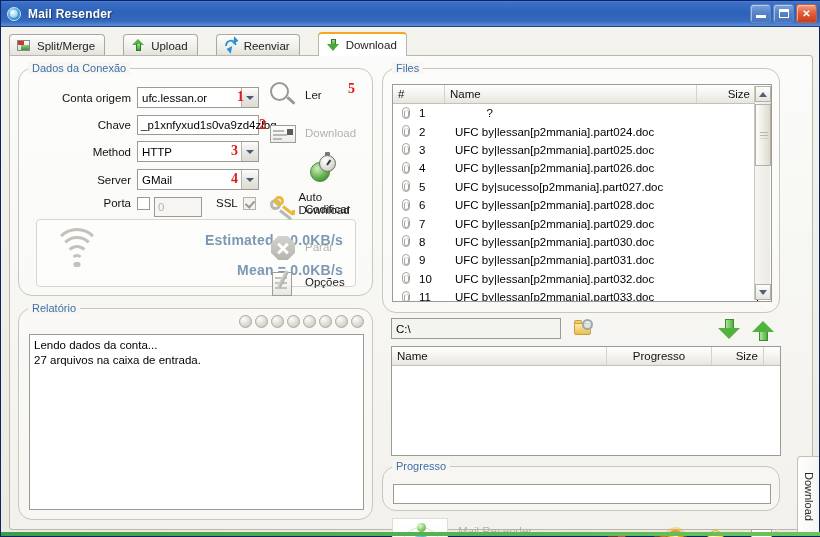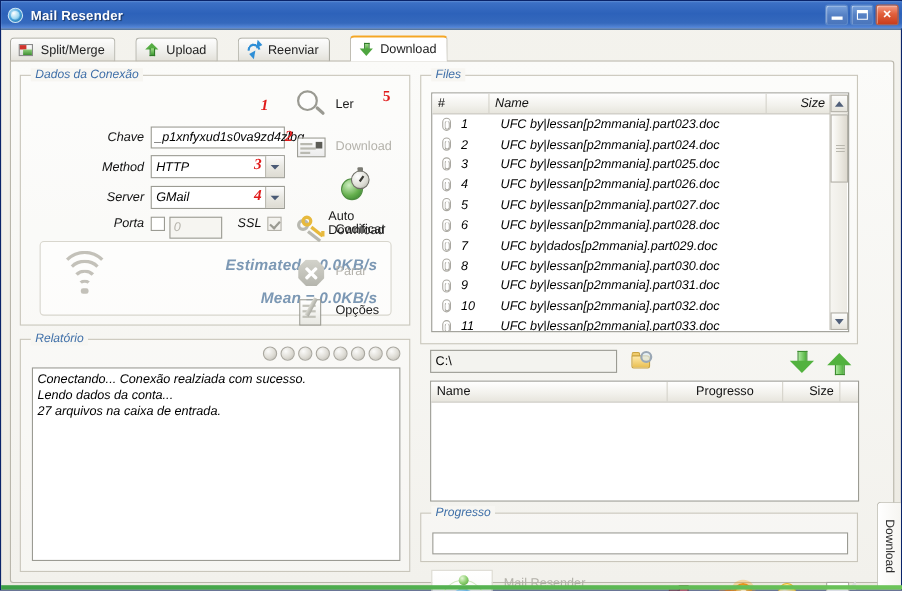--- a/index.html
+++ b/index.html
@@ -153,23 +153,22 @@
     position:absolute; left: 8px; top: 54px; width: 804px; height: 475px;
     background: linear-gradient(180deg,#fbfbf9 0%,#f2f1ec 100%);
     border: 1px solid #b9b6ab;
     border-radius: 0 3px 3px 3px;
   }
 
   
   .group {
     position:absolute;
     border: 1px solid #c9c6bb;
-    border-radius: 0;
+    border-radius: 14px;
     background: rgba(255,255,255,.35);
-    font-style: italic;
   }
   .group > .legend {
     position:absolute; top:-7px; left:9px;
     background: #f7f6f2;
     padding: 0 4px;
     font-size: 11px; color:#3f6fa8;
   }
 
   
   #grp-conexao { left: 8px; top: 12px; width: 355px; height: 228px; }
@@ -625,20 +624,32 @@
       </span>
       <span>Download</span>
     </div>
   </div>
 
   <div class="content">
 
     <div class="group" id="grp-conexao">
       <div class="legend">Dados da Conexão</div>
 
+      <div class="row" style="left:0; top:18px; width:250px;">
+        <div class="lbl" style="width:112px;">Conta origem</div>
+        <div class="combo" style="width:122px; margin-left:6px;">
+          <div class="val">
+            <span>ufc.lessan.or</span>
+              <span class="caret"></span>
+          </div>
+          <div class="btn">
+              <span class="chev"></span>
+            </div>
+        </div>
+      </div>
       <div class="redno" style="left:218px; top:21px;">1</div>
 
       <div class="row" style="left:0; top:46px; width:250px;">
         <div class="lbl" style="width:112px;">Chave</div>
         <div class="txtbox" style="width:122px; margin-left:6px;">
           <span>_p1xnfyxud1s0va9zd4zlbq</span>
         </div>
       </div>
       <div class="redno" style="left:240px; top:49px;">2</div>
 
@@ -761,21 +772,20 @@
           <span class="dot"></span>
           <span class="dot"></span>
           <span class="dot"></span>
           <span class="dot"></span>
           <span class="dot"></span>
           <span class="dot"></span>
           <span class="dot"></span>
           <span class="dot"></span>
         </div>
       <div class="logbox" id="report-log">
-          <div>Conectando... Conexão realziada com sucesso.</div>
           <div>Lendo dados da conta...</div>
           <div>27 arquivos na caixa de entrada.</div>
         </div>
     </div>
 
     <div class="group" id="grp-files">
       <div class="legend">Files</div>
       <div class="filelist">
         <div class="listhdr">
           <div class="cell" style="width:52px;">#</div>
@@ -784,21 +794,20 @@
           <div style="width:16px;"></div>
         </div>
         <div id="files-rows" style="position:relative;">
             <div class="frow">
               <div class="c-clip">
                 <span class="clip">
                   <i></i>
                 </span>
               </div>
               <div class="c-num">1</div>
-              <div class="c-name">UFC by|lessan[p2mmania].part023.doc</div>
               <div class="c-size">?</div>
             </div>
             <div class="frow">
               <div class="c-clip">
                 <span class="clip">
                   <i></i>
                 </span>
               </div>
               <div class="c-num">2</div>
               <div class="c-name">UFC by|lessan[p2mmania].part024.doc</div>
@@ -824,41 +833,41 @@
               <div class="c-name">UFC by|lessan[p2mmania].part026.doc</div>
               <div class="c-size">?</div>
             </div>
             <div class="frow">
               <div class="c-clip">
                 <span class="clip">
                   <i></i>
                 </span>
               </div>
               <div class="c-num">5</div>
-              <div class="c-name">UFC by|lessan[p2mmania].part027.doc</div>
+              <div class="c-name">UFC by|sucesso[p2mmania].part027.doc</div>
               <div class="c-size">?</div>
             </div>
             <div class="frow">
               <div class="c-clip">
                 <span class="clip">
                   <i></i>
                 </span>
               </div>
               <div class="c-num">6</div>
               <div class="c-name">UFC by|lessan[p2mmania].part028.doc</div>
               <div class="c-size">?</div>
             </div>
             <div class="frow">
               <div class="c-clip">
                 <span class="clip">
                   <i></i>
                 </span>
               </div>
               <div class="c-num">7</div>
-              <div class="c-name">UFC by|dados[p2mmania].part029.doc</div>
+              <div class="c-name">UFC by|lessan[p2mmania].part029.doc</div>
               <div class="c-size">?</div>
             </div>
             <div class="frow">
               <div class="c-clip">
                 <span class="clip">
                   <i></i>
                 </span>
               </div>
               <div class="c-num">8</div>
               <div class="c-name">UFC by|lessan[p2mmania].part030.doc</div>

